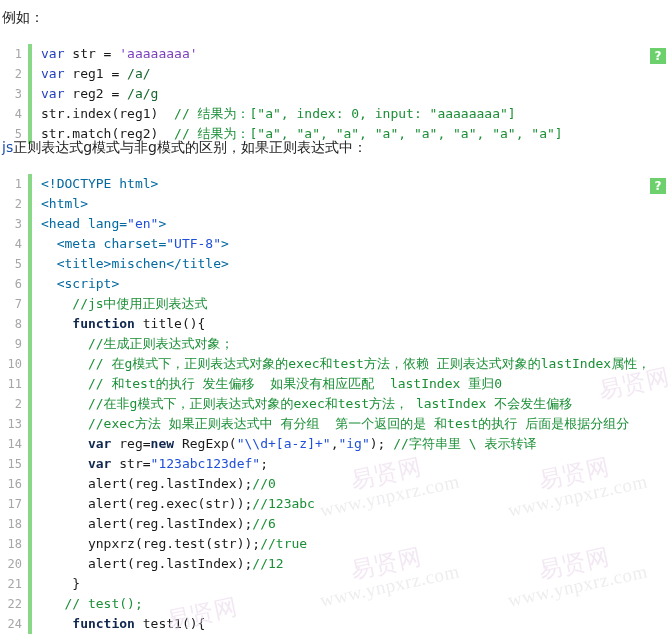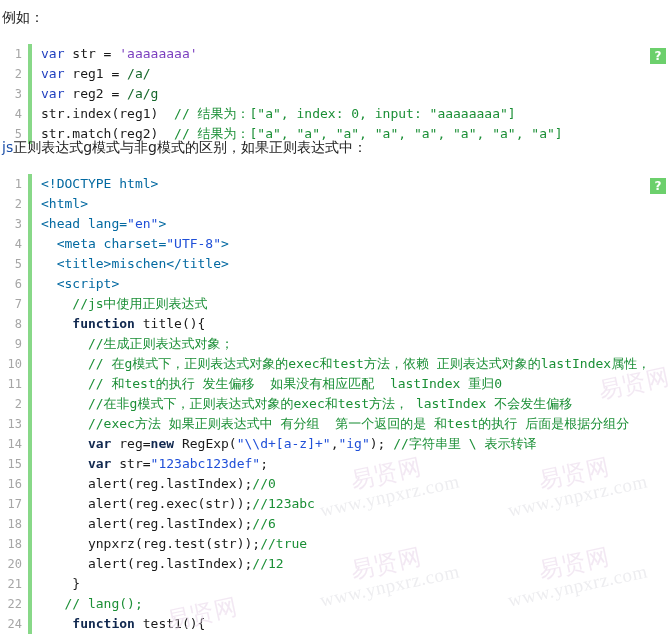--- a/index.html
+++ b/index.html
@@ -181,16 +181,16 @@
       <div class="crow"><div class="ln">2</div><div class="gut"></div><div class="code"><span class="t-com">      //在非g模式下，正则表达式对象的exec和test方法， lastIndex 不会发生偏移</span></div></div>
       <div class="crow"><div class="ln">13</div><div class="gut"></div><div class="code"><span class="t-com">      //exec方法 如果正则表达式中 有分组  第一个返回的是 和test的执行 后面是根据分组分</span></div></div>
       <div class="crow"><div class="ln">14</div><div class="gut"></div><div class="code"><span class="t-kw2">      var </span><span class="t-plain">reg=</span><span class="t-kw2">new </span><span class="t-plain">RegExp(</span><span class="t-str2">"\\d+[a-z]+"</span><span class="t-plain">,</span><span class="t-str2">"ig"</span><span class="t-plain">); </span><span class="t-com">//字符串里 \ 表示转译</span></div></div>
       <div class="crow"><div class="ln">15</div><div class="gut"></div><div class="code"><span class="t-kw2">      var </span><span class="t-plain">str=</span><span class="t-str2">"123abc123def"</span><span class="t-plain">;</span></div></div>
       <div class="crow"><div class="ln">16</div><div class="gut"></div><div class="code"><span class="t-plain">      alert(reg.lastIndex);</span><span class="t-com">//0</span></div></div>
       <div class="crow"><div class="ln">17</div><div class="gut"></div><div class="code"><span class="t-plain">      alert(reg.exec(str));</span><span class="t-com">//123abc</span></div></div>
       <div class="crow"><div class="ln">18</div><div class="gut"></div><div class="code"><span class="t-plain">      alert(reg.lastIndex);</span><span class="t-com">//6</span></div></div>
       <div class="crow"><div class="ln">18</div><div class="gut"></div><div class="code"><span class="t-plain">      ynpxrz(reg.test(str));</span><span class="t-com">//true</span></div></div>
       <div class="crow"><div class="ln">20</div><div class="gut"></div><div class="code"><span class="t-plain">      alert(reg.lastIndex);</span><span class="t-com">//12</span></div></div>
       <div class="crow"><div class="ln">21</div><div class="gut"></div><div class="code"><span class="t-plain">    }</span></div></div>
-      <div class="crow"><div class="ln">22</div><div class="gut"></div><div class="code"><span class="t-com">   // lang();</span></div></div>
+      <div class="crow"><div class="ln">22</div><div class="gut"></div><div class="code"><span class="t-com">   // test();</span></div></div>
       <div class="crow"><div class="ln">24</div><div class="gut"></div><div class="code"><span class="t-kw2">    function </span><span class="t-plain">test1(){</span></div></div>
     </div>
 </div>
 
 </body></html>

